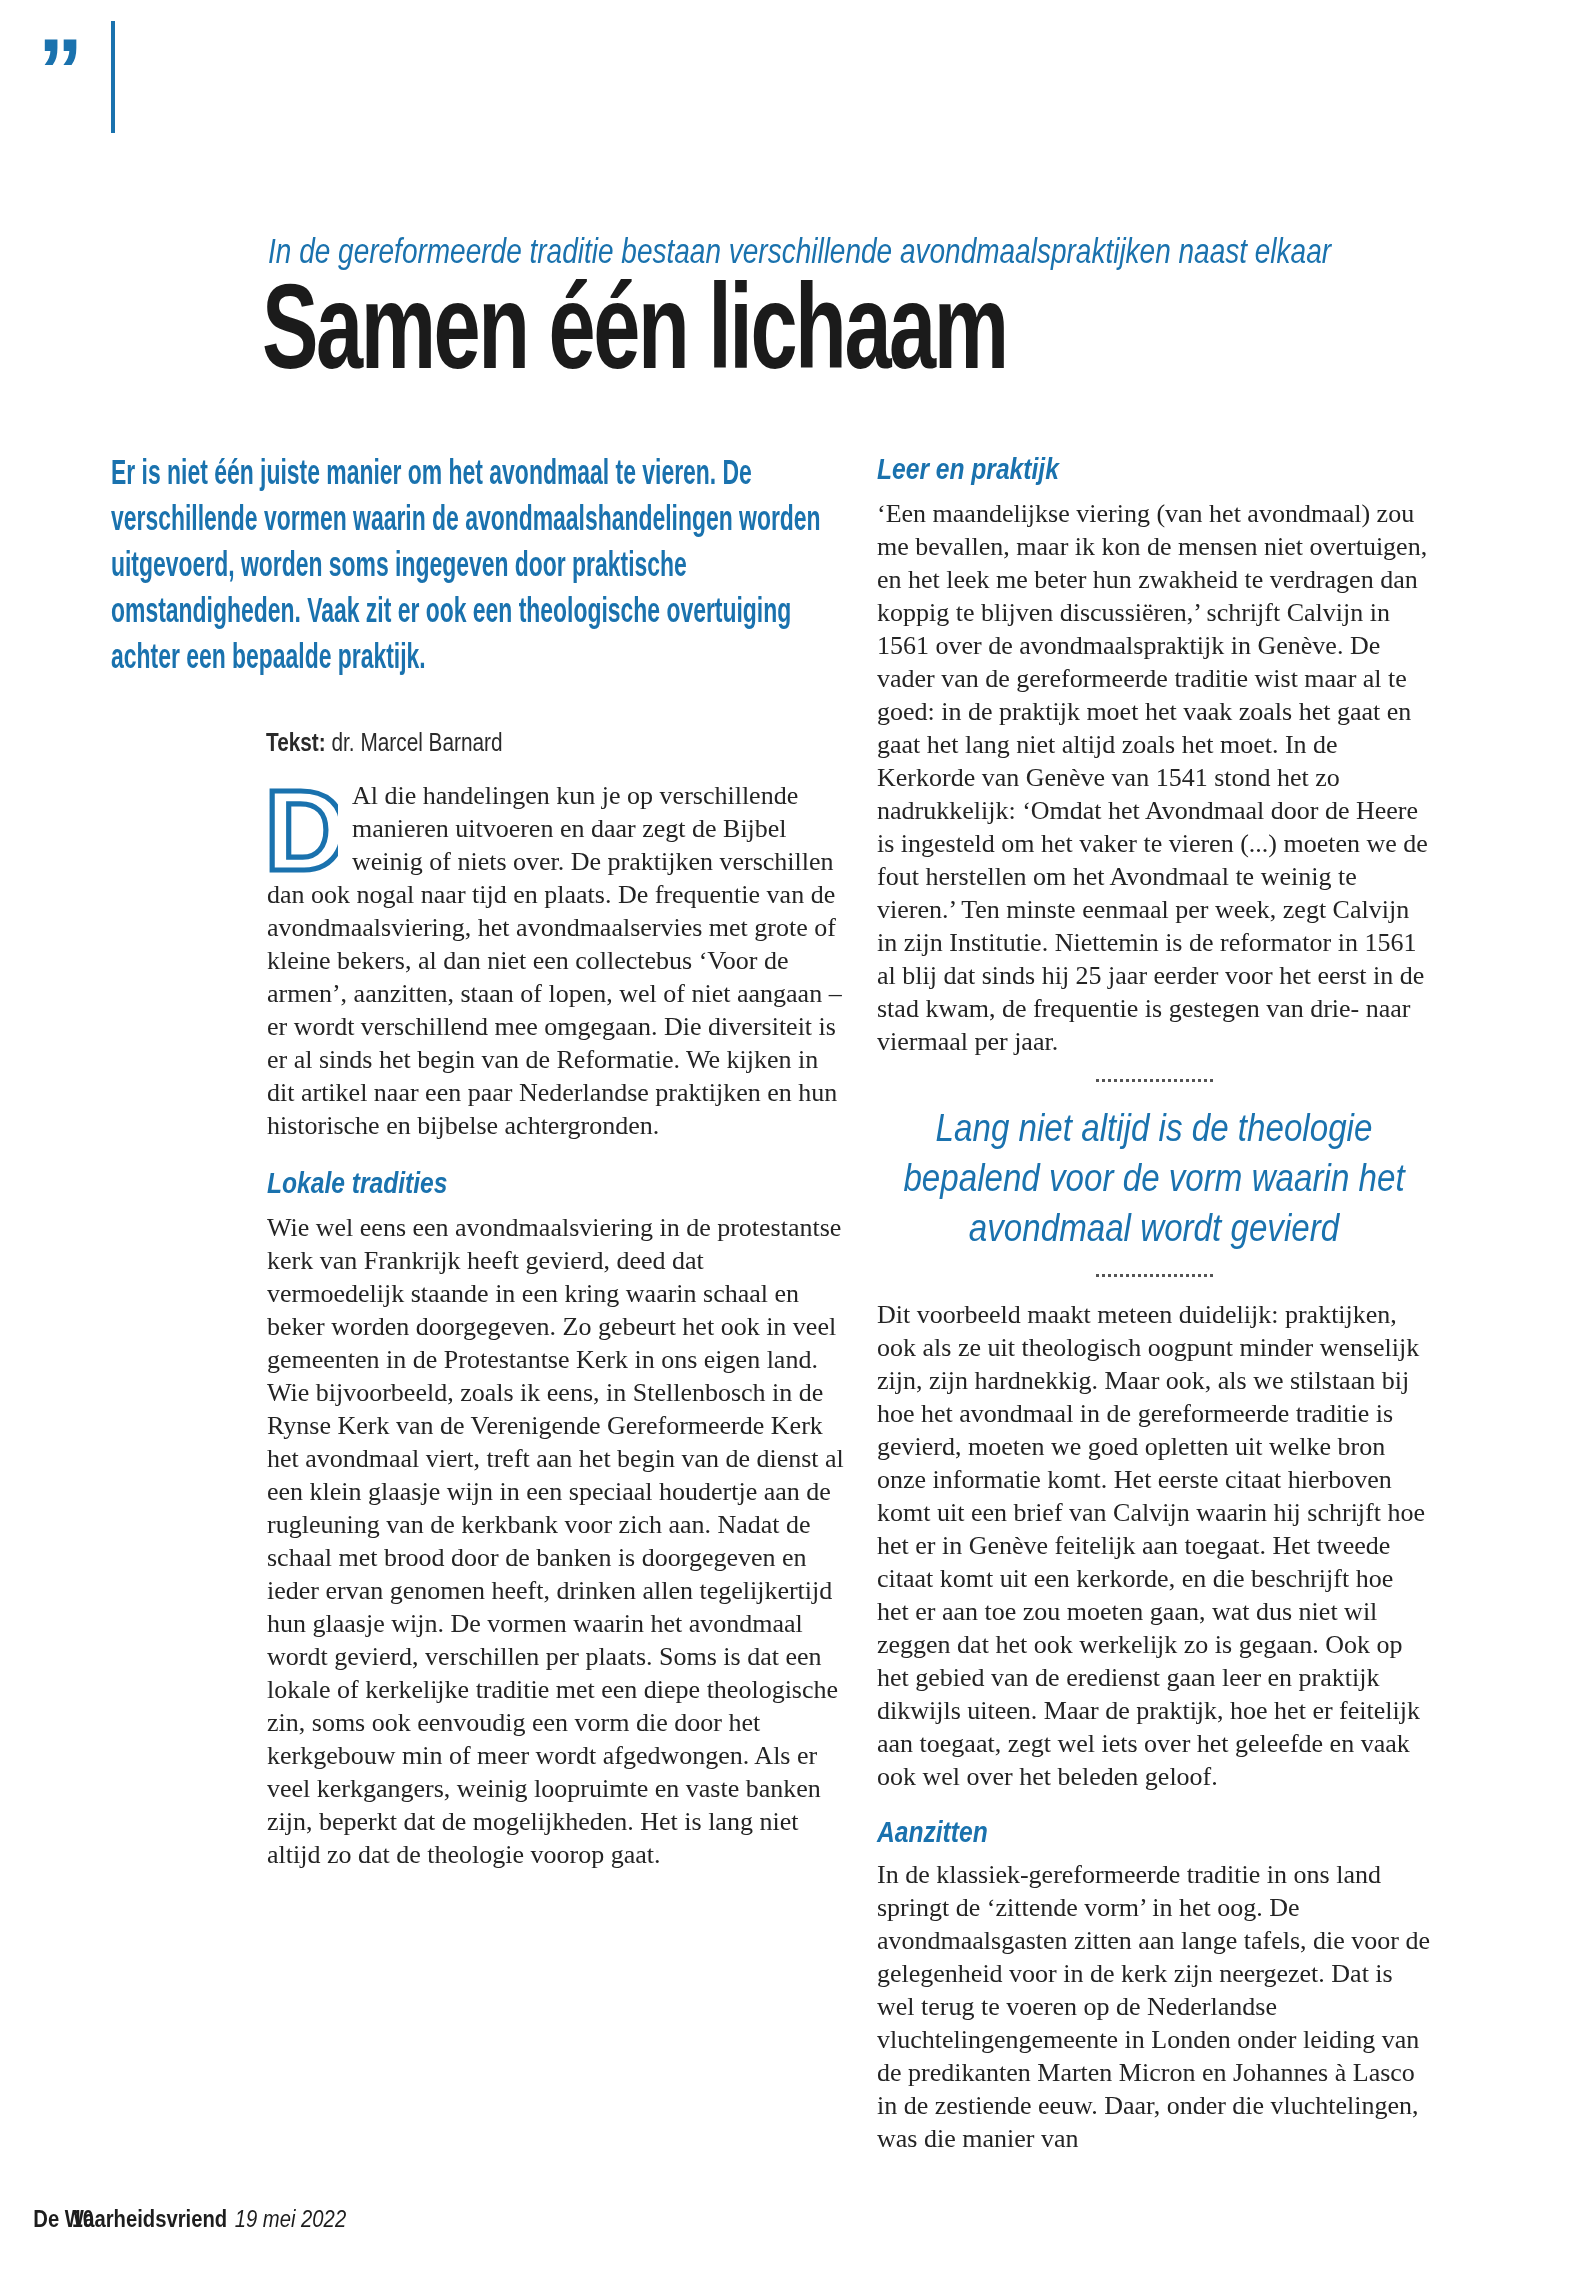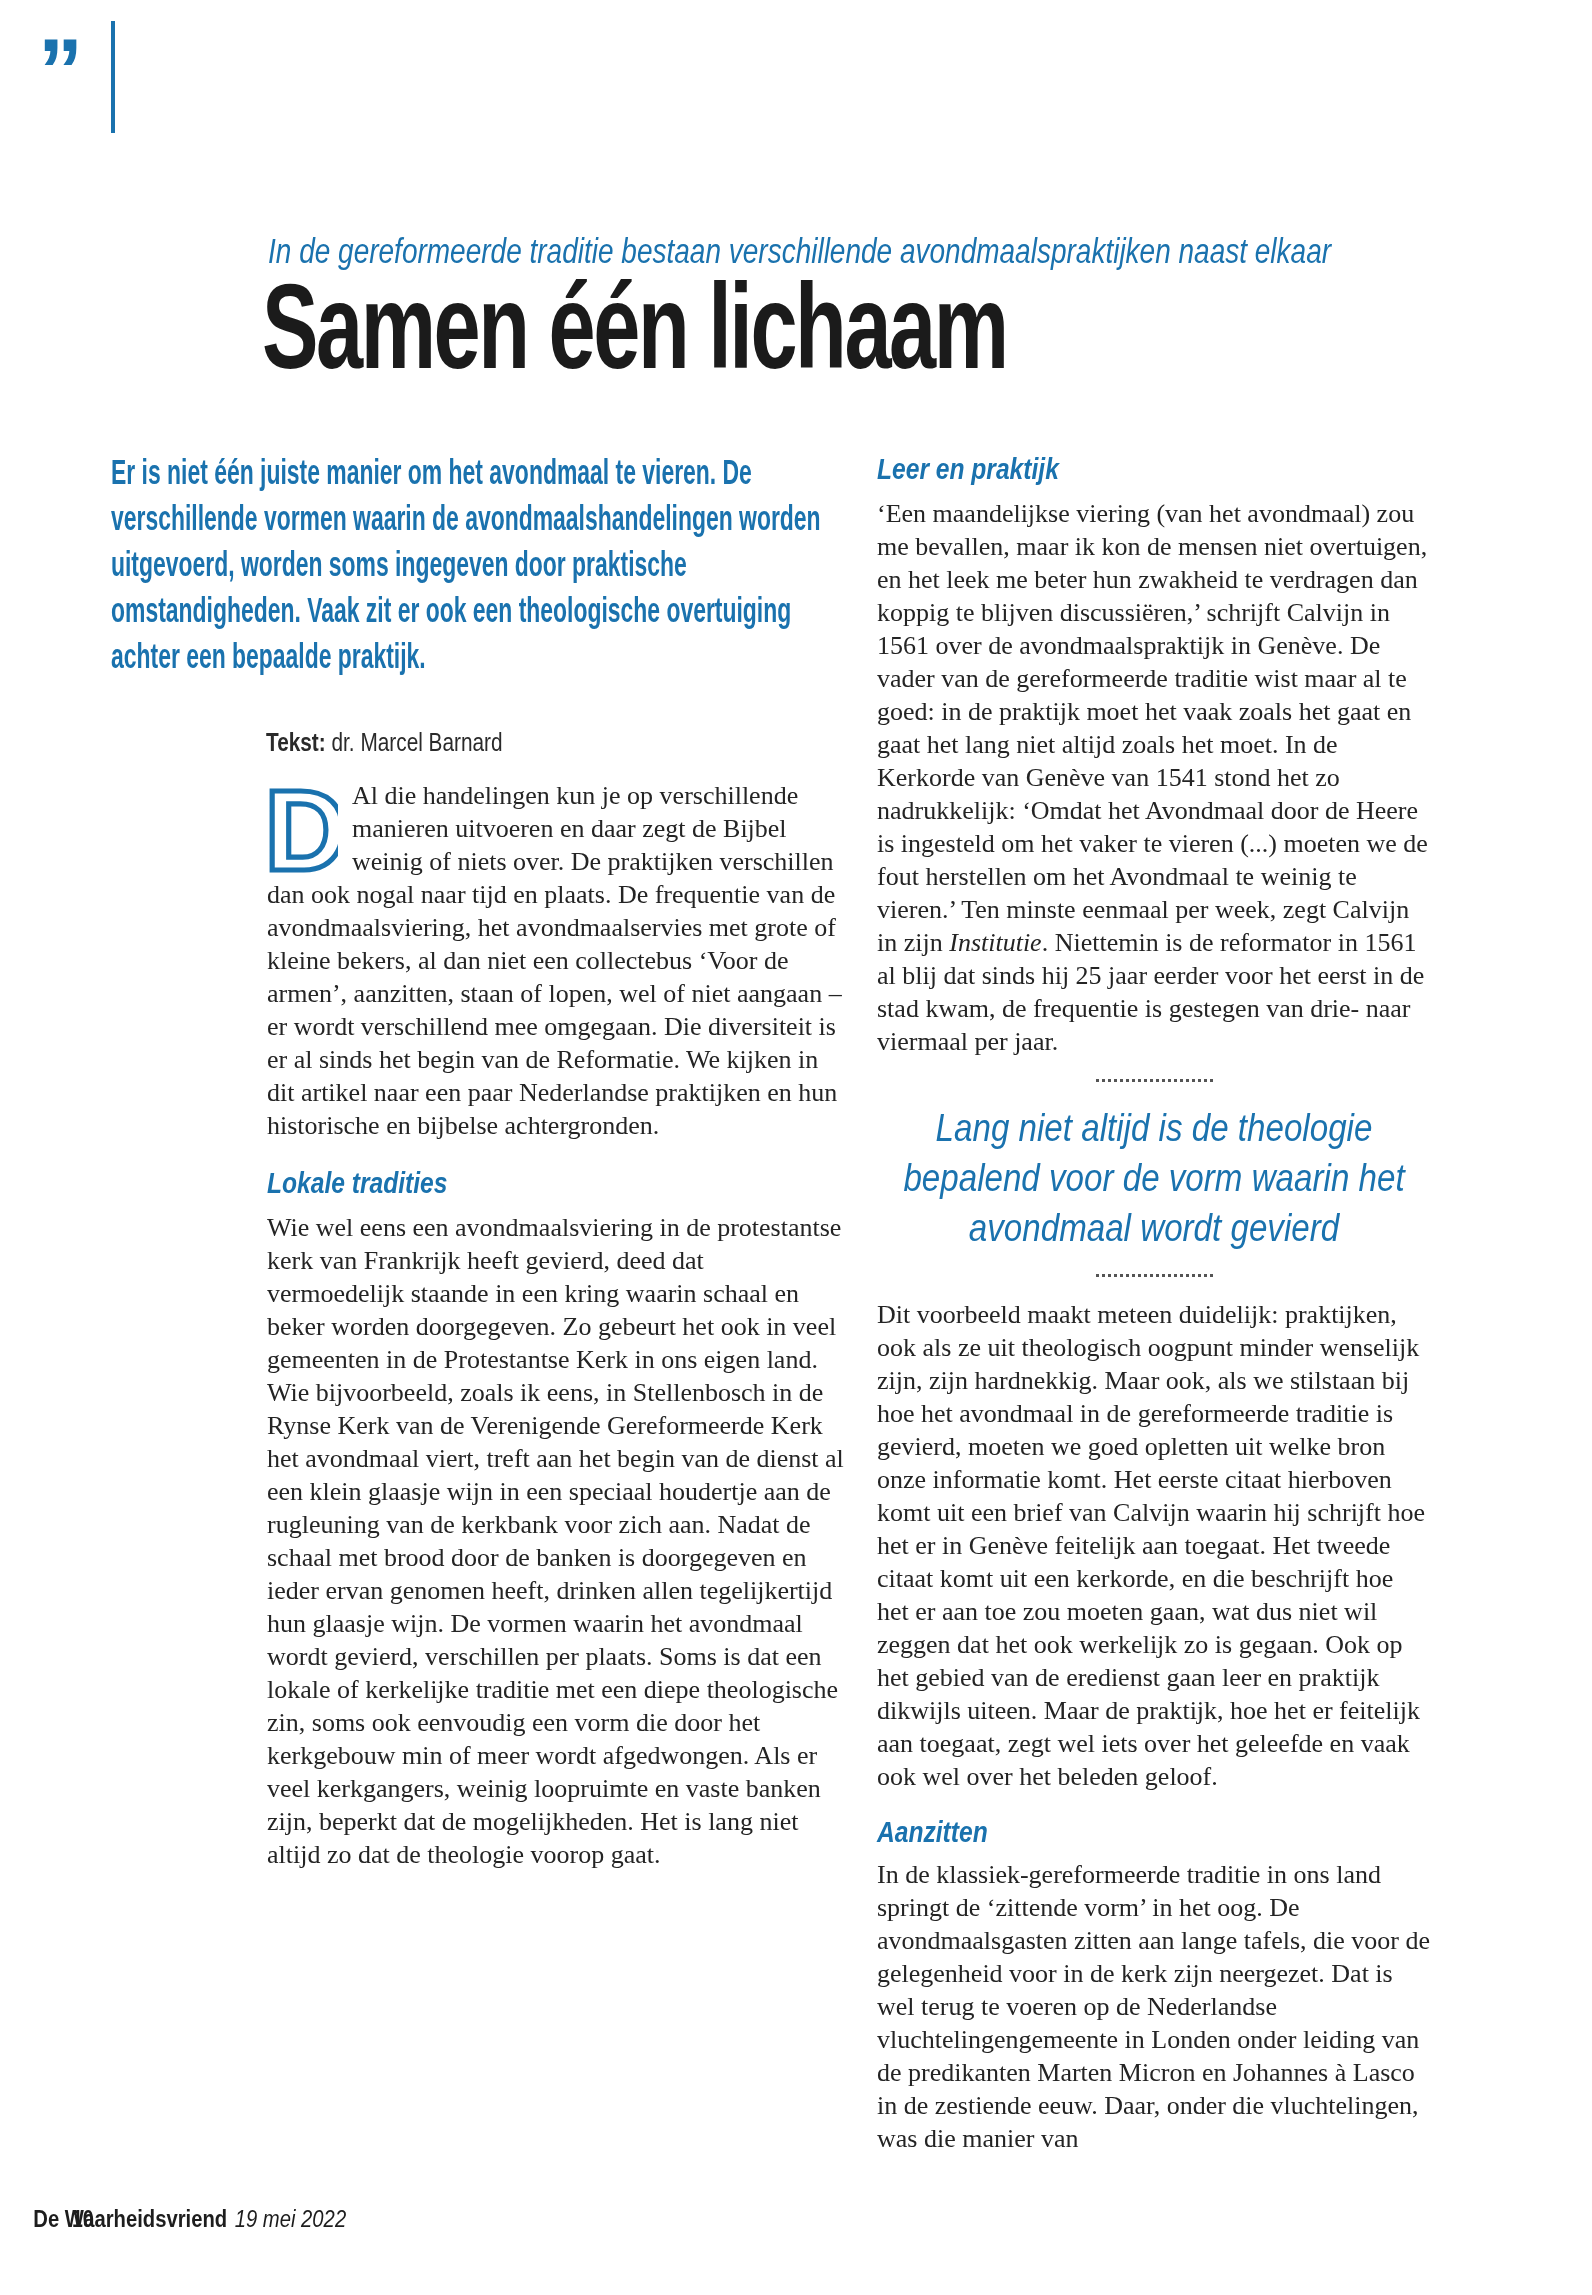--- a/index.html
+++ b/index.html
@@ -51,21 +51,21 @@
   .drop-cap { float:left; margin:6px 14px 0 0; }
 
   .sub-heading {
     font:italic 700 30px/1.15 "Liberation Sans", sans-serif; color:var(--accent);
     transform:scaleX(0.82); transform-origin:left top;
   }
   .col-left .sub-heading { margin:24px 0 10.4px 0; }
   .h-leer { margin:0 0 10.4px 0; }
   .h-aanzitten { margin:22.4px 0 8.6px 0; }
 
-  .ital { font-style:italic; }
+  .ital { }
 
   .dot-sep {
     width:117px; height:0; border-top:3.5px dotted var(--sep);
     margin:21px auto 21px auto;
   }
   .pull-quote {
     width:652px; margin-left:-49px; text-align:center;
     font:italic 400 39px/50px "Liberation Sans", sans-serif; color:var(--accent);
     transform:scaleX(0.85); transform-origin:center top;
   }

